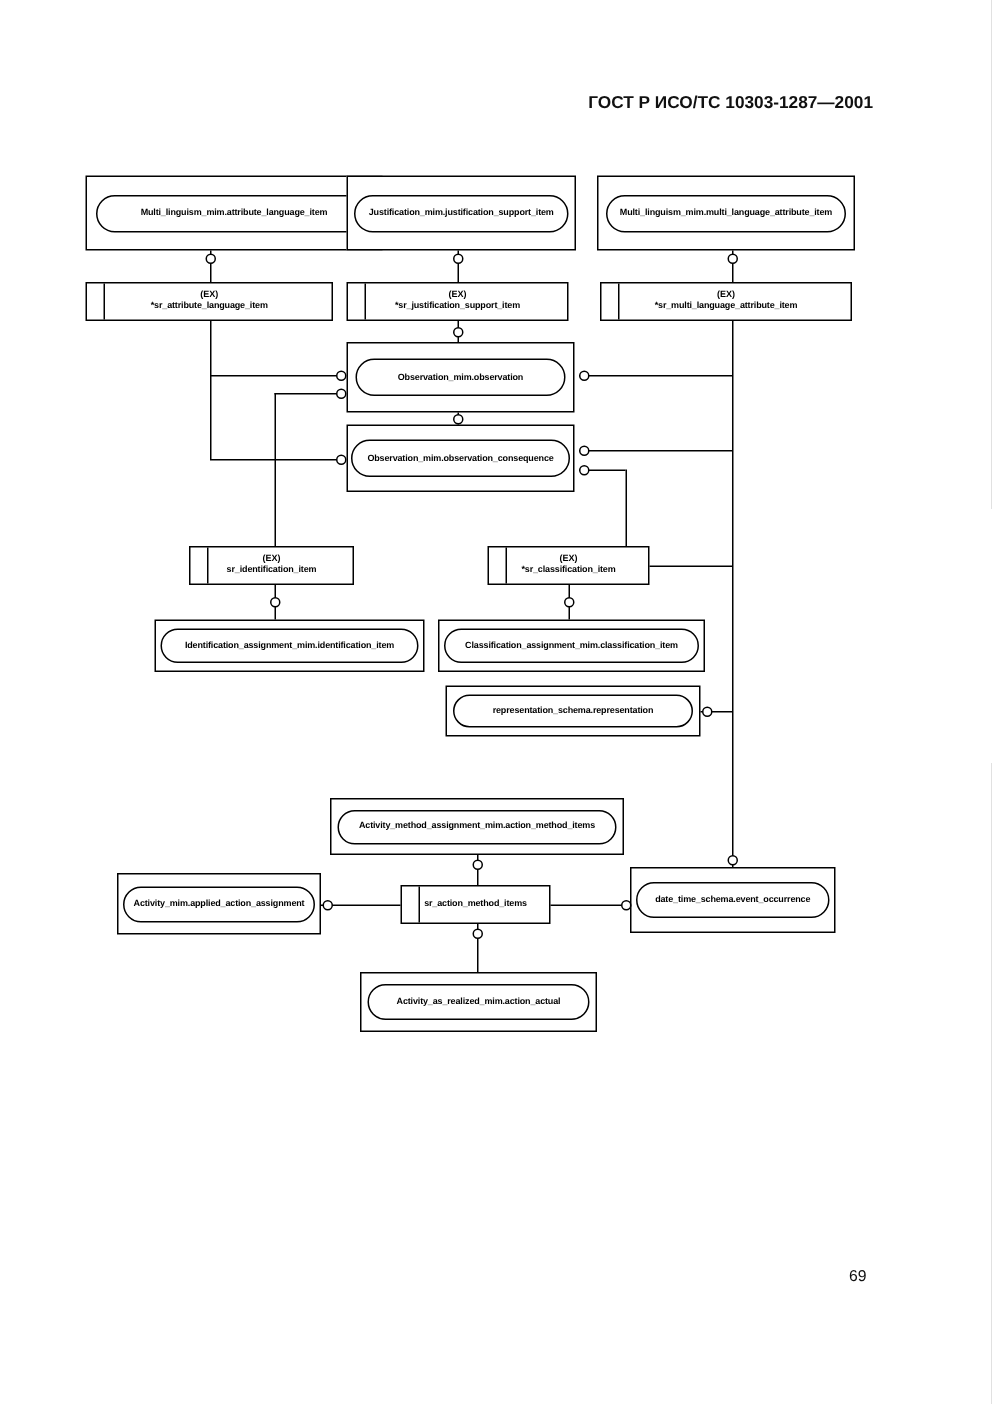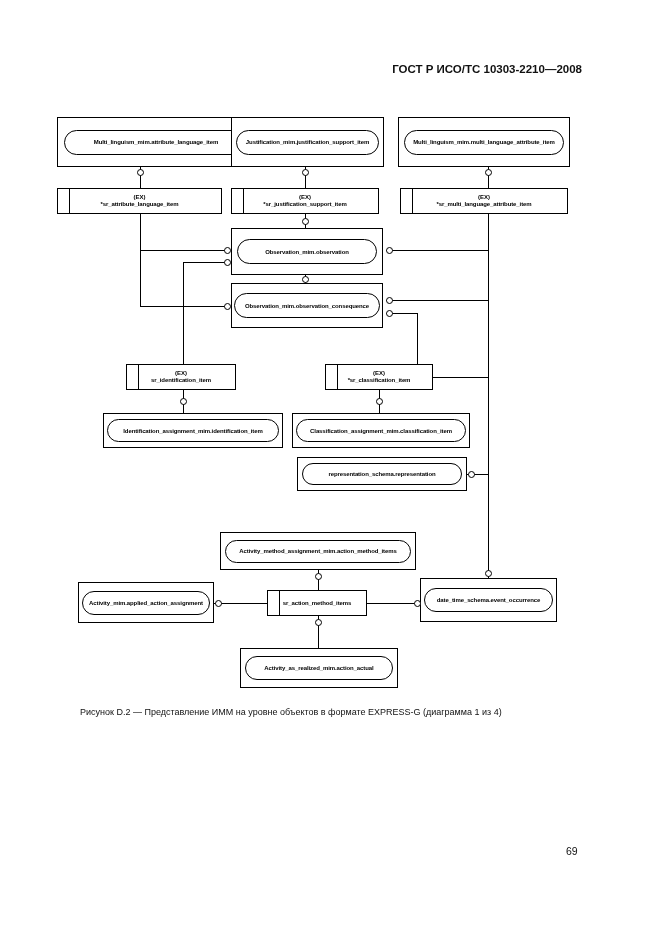--- a/index.html
+++ b/index.html
@@ -19,21 +19,21 @@
   .vline{position:absolute;width:1px;background:#000;}
   .circ{position:absolute;width:5px;height:5px;border:1px solid #000;border-radius:50%;background:#fff;box-sizing:content-box;}
   .caption{position:absolute;top:707px;left:80px;font-size:9px;color:#111;}
   .pagenum{position:absolute;top:845px;left:566px;font-size:10.5px;color:#111;}
 </style>
 </head>
 <body>
 
 <div class="page">
 
-  <div class="hdr">ГОСТ Р ИСО/ТС 10303-2210—2008</div>
+  <div class="hdr">ГОСТ Р ИСО/ТС 10303-1287—2001</div>
 
   <div class="refbox" style="left:57px;top:117px;width:198px;height:50px">
     <div class="oval" style="width:184px;height:25px">
         <span>Multi_linguism_mim.attribute_language_item</span>
       </div>
   </div>
   <div class="refbox" style="left:231px;top:117px;width:153px;height:50px">
     <div class="oval" style="width:143px;height:25px">
         <span>Justification_mim.justification_support_item</span>
       </div>
@@ -175,16 +175,15 @@
   <div class="circ" style="left:386px;top:310px"></div>
   <div class="circ" style="left:180px;top:398px"></div>
   <div class="circ" style="left:376px;top:398px"></div>
   <div class="circ" style="left:468px;top:471px"></div>
   <div class="circ" style="left:485px;top:570px"></div>
   <div class="circ" style="left:315px;top:573px"></div>
   <div class="circ" style="left:215px;top:600px"></div>
   <div class="circ" style="left:414px;top:600px"></div>
   <div class="circ" style="left:315px;top:619px"></div>
 
-  <div class="caption">Рисунок D.2 — Представление ИММ на уровне объектов в формате EXPRESS-G (диаграмма 1 из 4)</div>
   <div class="pagenum">69</div>
 
 </div>
 
 </body></html>

